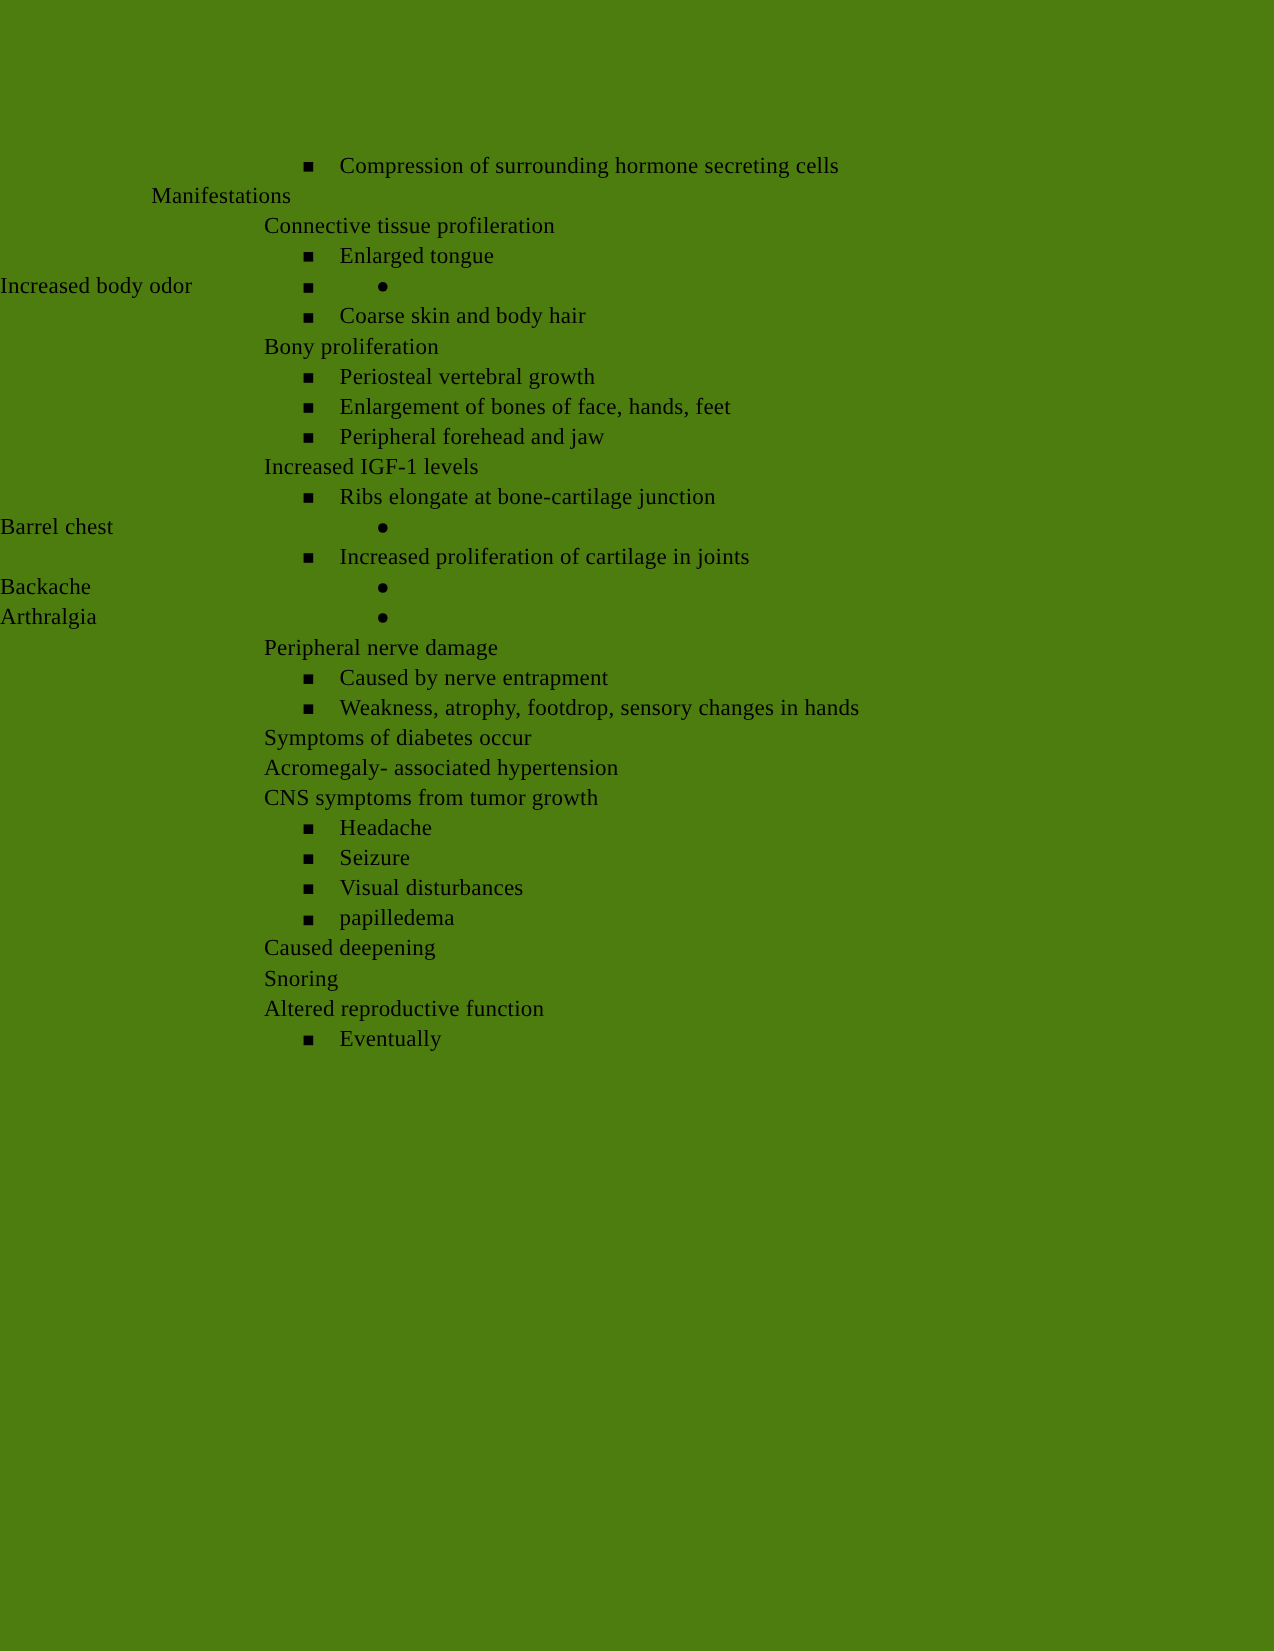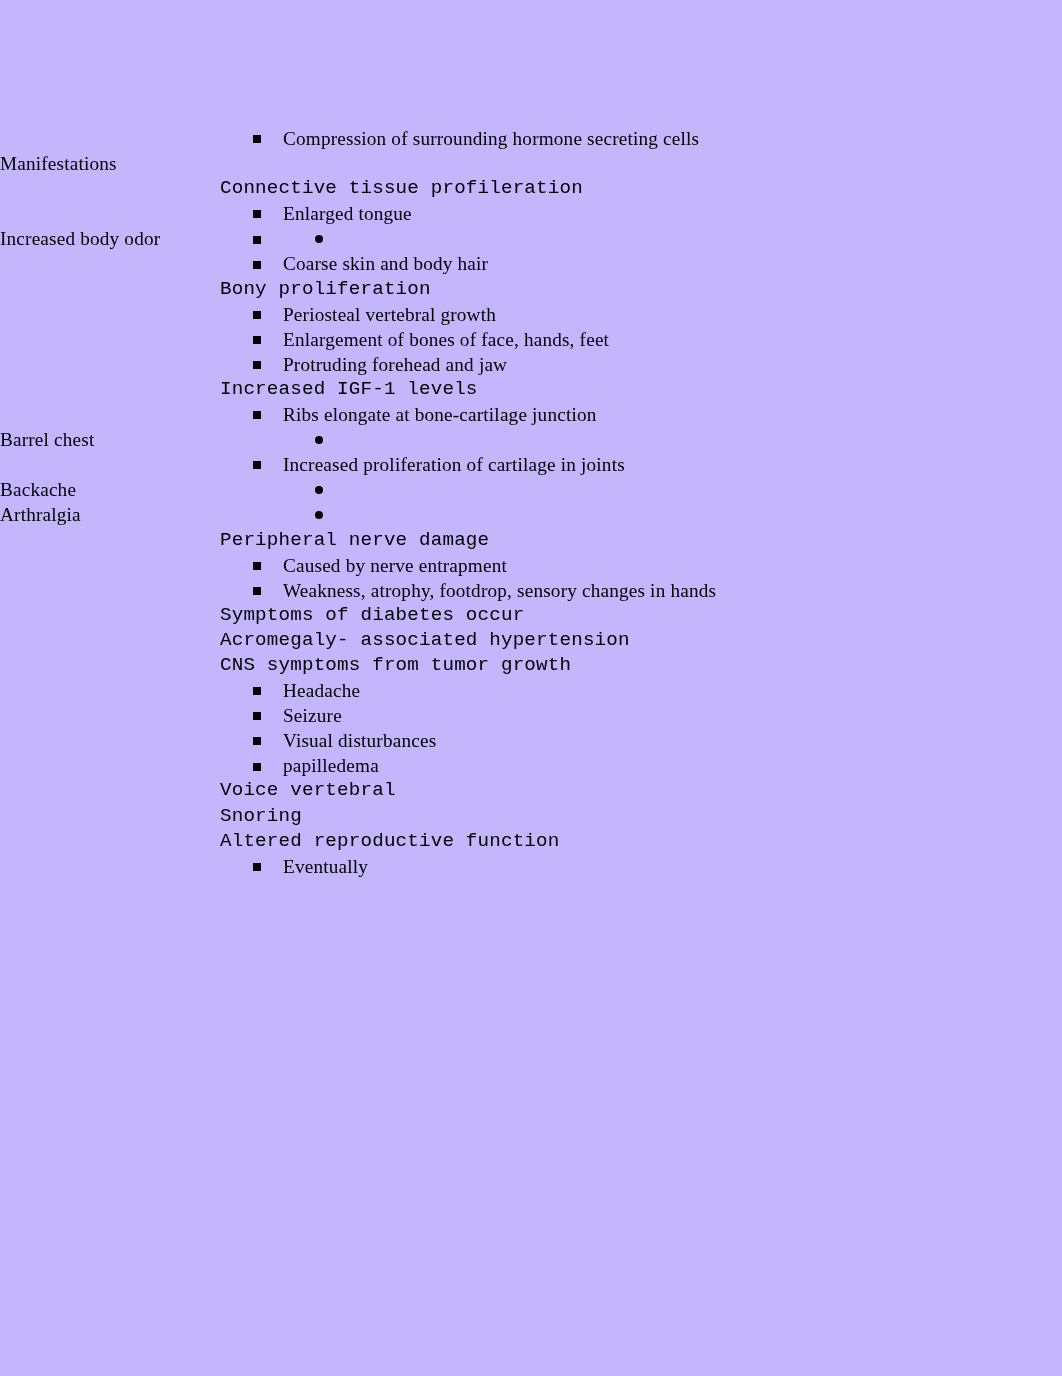--- a/index.html
+++ b/index.html
@@ -12,39 +12,39 @@
     width: 1062px;
     height: 1376px;
     font-family: "Liberation Serif", "DejaVu Serif", serif;
     color: #000000;
     -webkit-font-smoothing: antialiased;
   }
   #page {
     position: relative;
     width: 1062px;
     height: 1376px;
-    background: #c4b5fd;
+    background: #4d7c0f;
     box-sizing: border-box;
     padding-top: 126px;
   }
   #outline {
     list-style: none;
     margin: 0;
     padding: 0;
   }
   .line {
     font-size: 19.2px;
     line-height: 25.1px;
     white-space: nowrap;
     position: relative;
     letter-spacing: 0.01em;
   }
   
-  .lvl-1 { }           
-  .lvl-2 { padding-left: 220px; font-family: Liberation Mono, monospace; }           
+  .lvl-1 { padding-left: 126px; }           
+  .lvl-2 { padding-left: 220px; }           
   .lvl-3 { padding-left: 283px; }           
   .lvl-4 { }           
 
   .bullet {
     position: absolute;
     display: inline-block;
     color: #000000;
   }
   .bullet-square {
     left: 253px;
@@ -71,35 +71,35 @@
       <div class="line lvl-3"><span class="bullet bullet-square"></span><span class="txt">Compression of surrounding hormone secreting cells</span></div>
       <div class="line lvl-1"><span class="txt">Manifestations</span></div>
       <div class="line lvl-2"><span class="txt">Connective tissue profileration</span></div>
       <div class="line lvl-3"><span class="bullet bullet-square"></span><span class="txt">Enlarged tongue</span></div>
       <div class="line lvl-3"><span class="bullet bullet-square"></span></div>
       <div class="line lvl-4"><span class="bullet bullet-round"></span><span class="txt">Increased body odor</span></div>
       <div class="line lvl-3"><span class="bullet bullet-square"></span><span class="txt">Coarse skin and body hair</span></div>
       <div class="line lvl-2"><span class="txt">Bony proliferation</span></div>
       <div class="line lvl-3"><span class="bullet bullet-square"></span><span class="txt">Periosteal vertebral growth</span></div>
       <div class="line lvl-3"><span class="bullet bullet-square"></span><span class="txt">Enlargement of bones of face, hands, feet</span></div>
-      <div class="line lvl-3"><span class="bullet bullet-square"></span><span class="txt">Protruding forehead and jaw</span></div>
+      <div class="line lvl-3"><span class="bullet bullet-square"></span><span class="txt">Peripheral forehead and jaw</span></div>
       <div class="line lvl-2"><span class="txt">Increased IGF-1 levels</span></div>
       <div class="line lvl-3"><span class="bullet bullet-square"></span><span class="txt">Ribs elongate at bone-cartilage junction</span></div>
       <div class="line lvl-4"><span class="bullet bullet-round"></span><span class="txt">Barrel chest</span></div>
       <div class="line lvl-3"><span class="bullet bullet-square"></span><span class="txt">Increased proliferation of cartilage in joints</span></div>
       <div class="line lvl-4"><span class="bullet bullet-round"></span><span class="txt">Backache</span></div>
       <div class="line lvl-4"><span class="bullet bullet-round"></span><span class="txt">Arthralgia</span></div>
       <div class="line lvl-2"><span class="txt">Peripheral nerve damage</span></div>
       <div class="line lvl-3"><span class="bullet bullet-square"></span><span class="txt">Caused by nerve entrapment</span></div>
       <div class="line lvl-3"><span class="bullet bullet-square"></span><span class="txt">Weakness, atrophy, footdrop, sensory changes in hands</span></div>
       <div class="line lvl-2"><span class="txt">Symptoms of diabetes occur</span></div>
       <div class="line lvl-2"><span class="txt">Acromegaly- associated hypertension</span></div>
       <div class="line lvl-2"><span class="txt">CNS symptoms from tumor growth</span></div>
       <div class="line lvl-3"><span class="bullet bullet-square"></span><span class="txt">Headache</span></div>
       <div class="line lvl-3"><span class="bullet bullet-square"></span><span class="txt">Seizure</span></div>
       <div class="line lvl-3"><span class="bullet bullet-square"></span><span class="txt">Visual disturbances</span></div>
       <div class="line lvl-3"><span class="bullet bullet-square"></span><span class="txt">papilledema</span></div>
-      <div class="line lvl-2"><span class="txt">Voice vertebral</span></div>
+      <div class="line lvl-2"><span class="txt">Caused deepening</span></div>
       <div class="line lvl-2"><span class="txt">Snoring</span></div>
       <div class="line lvl-2"><span class="txt">Altered reproductive function</span></div>
       <div class="line lvl-3"><span class="bullet bullet-square"></span><span class="txt">Eventually</span></div>
     </div>
 </div>
 
 </body></html>

